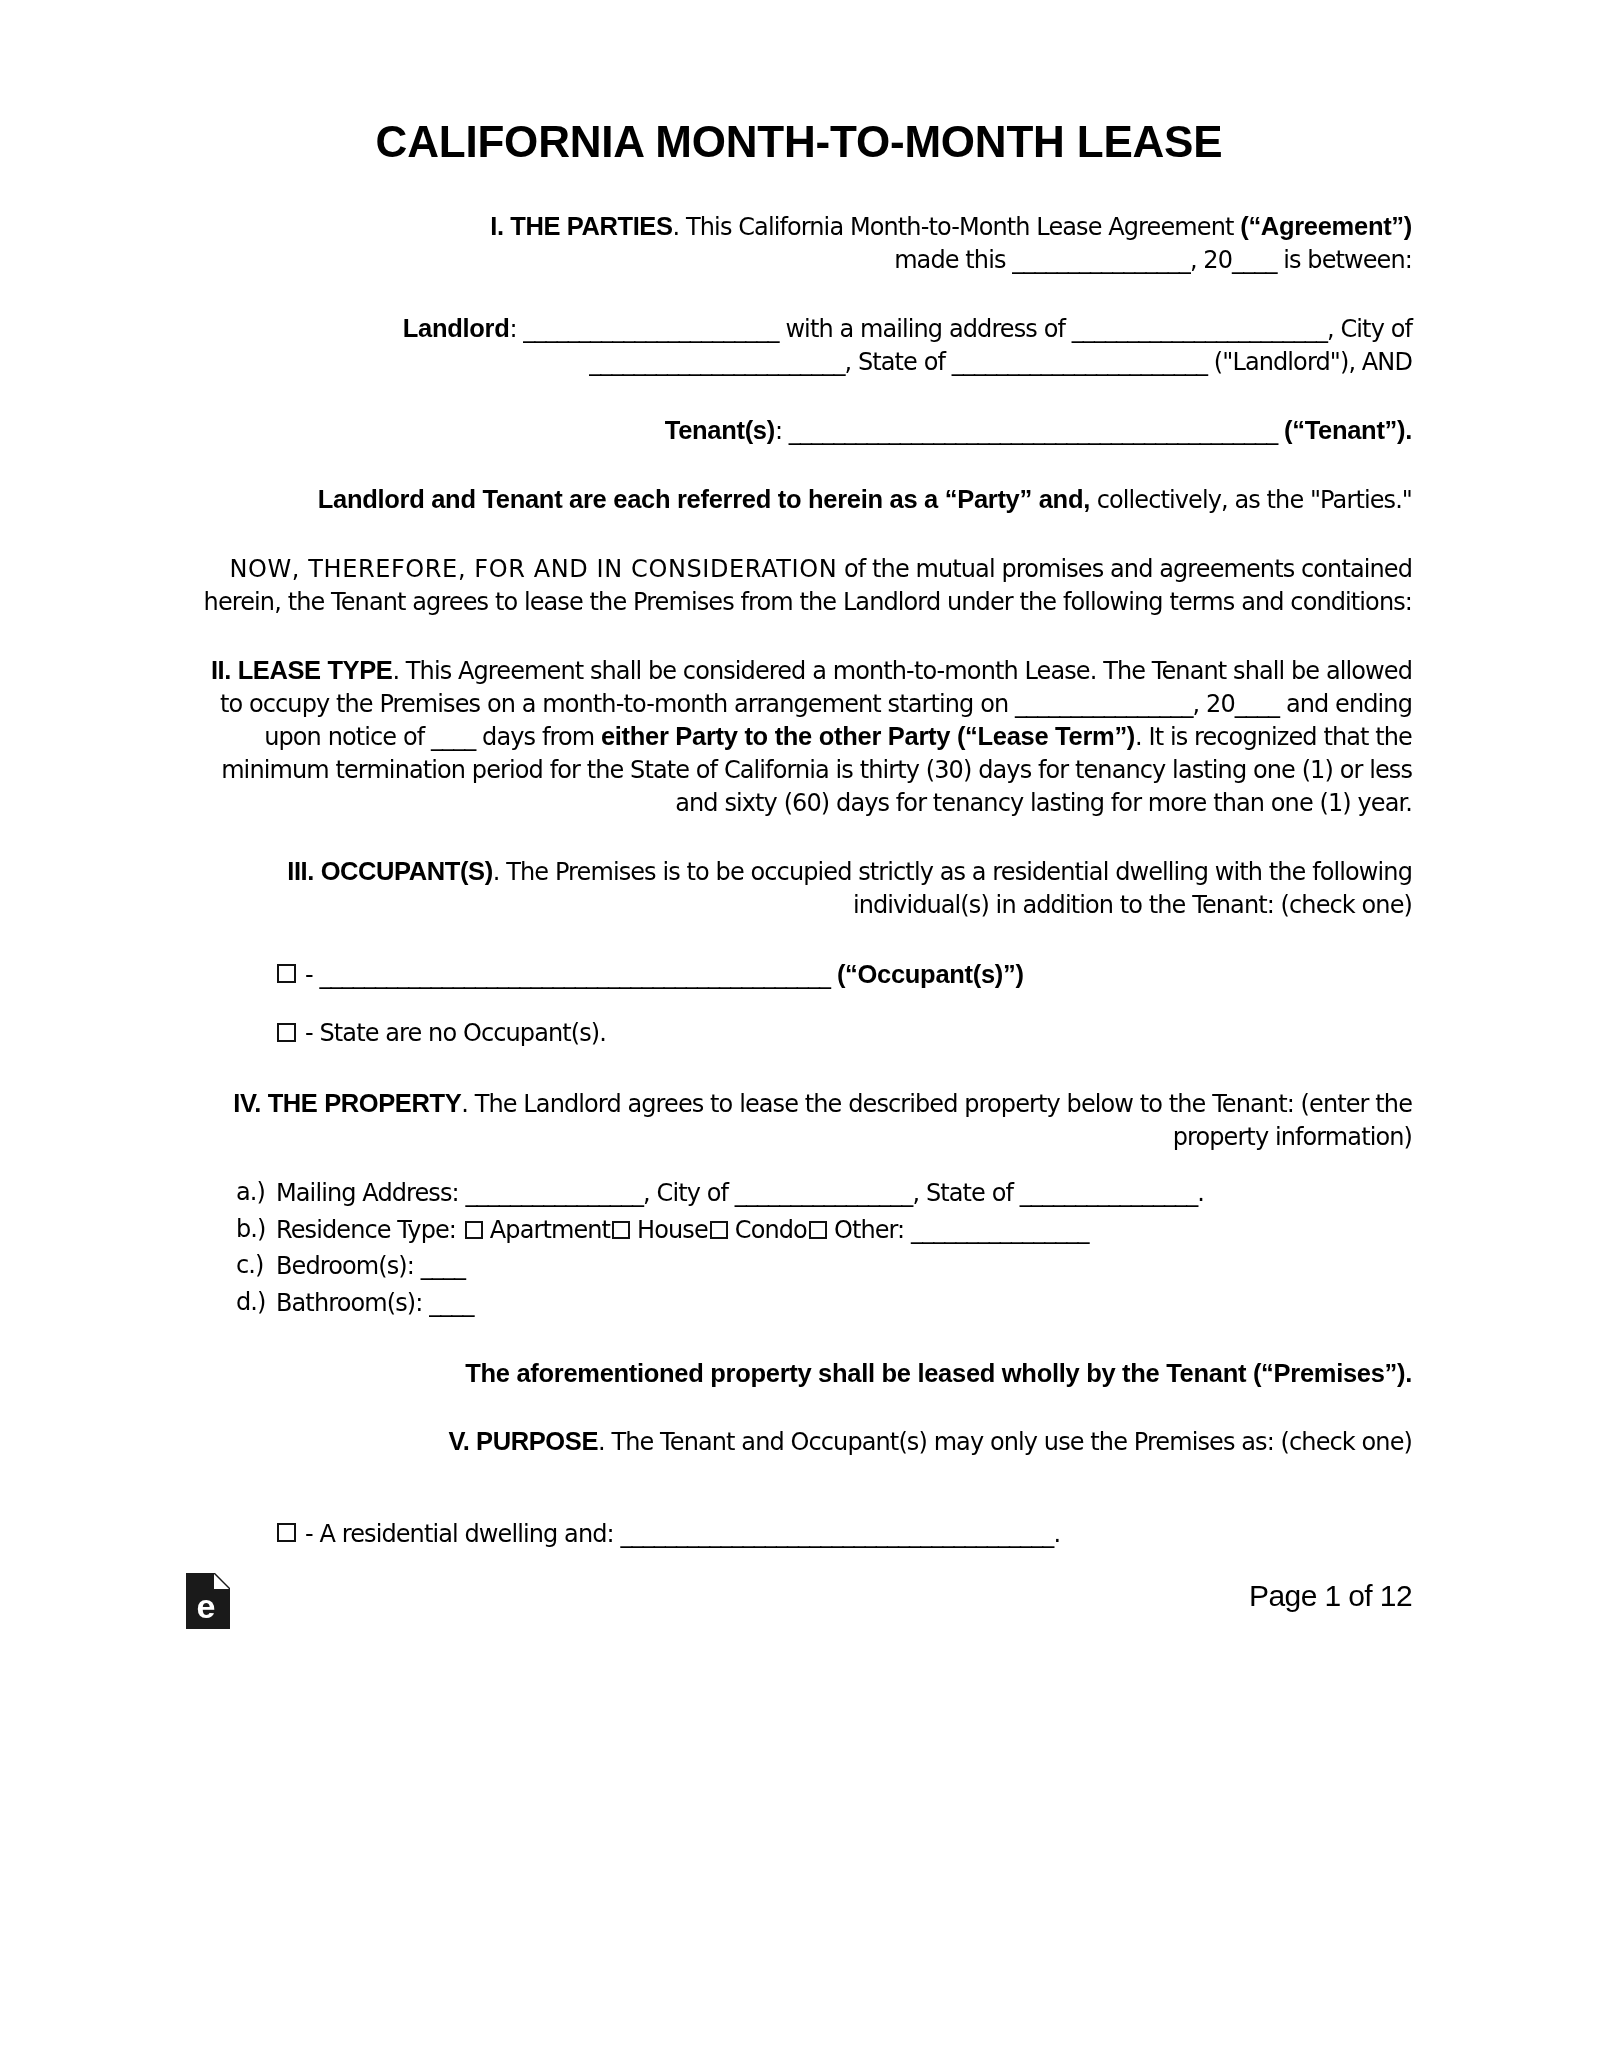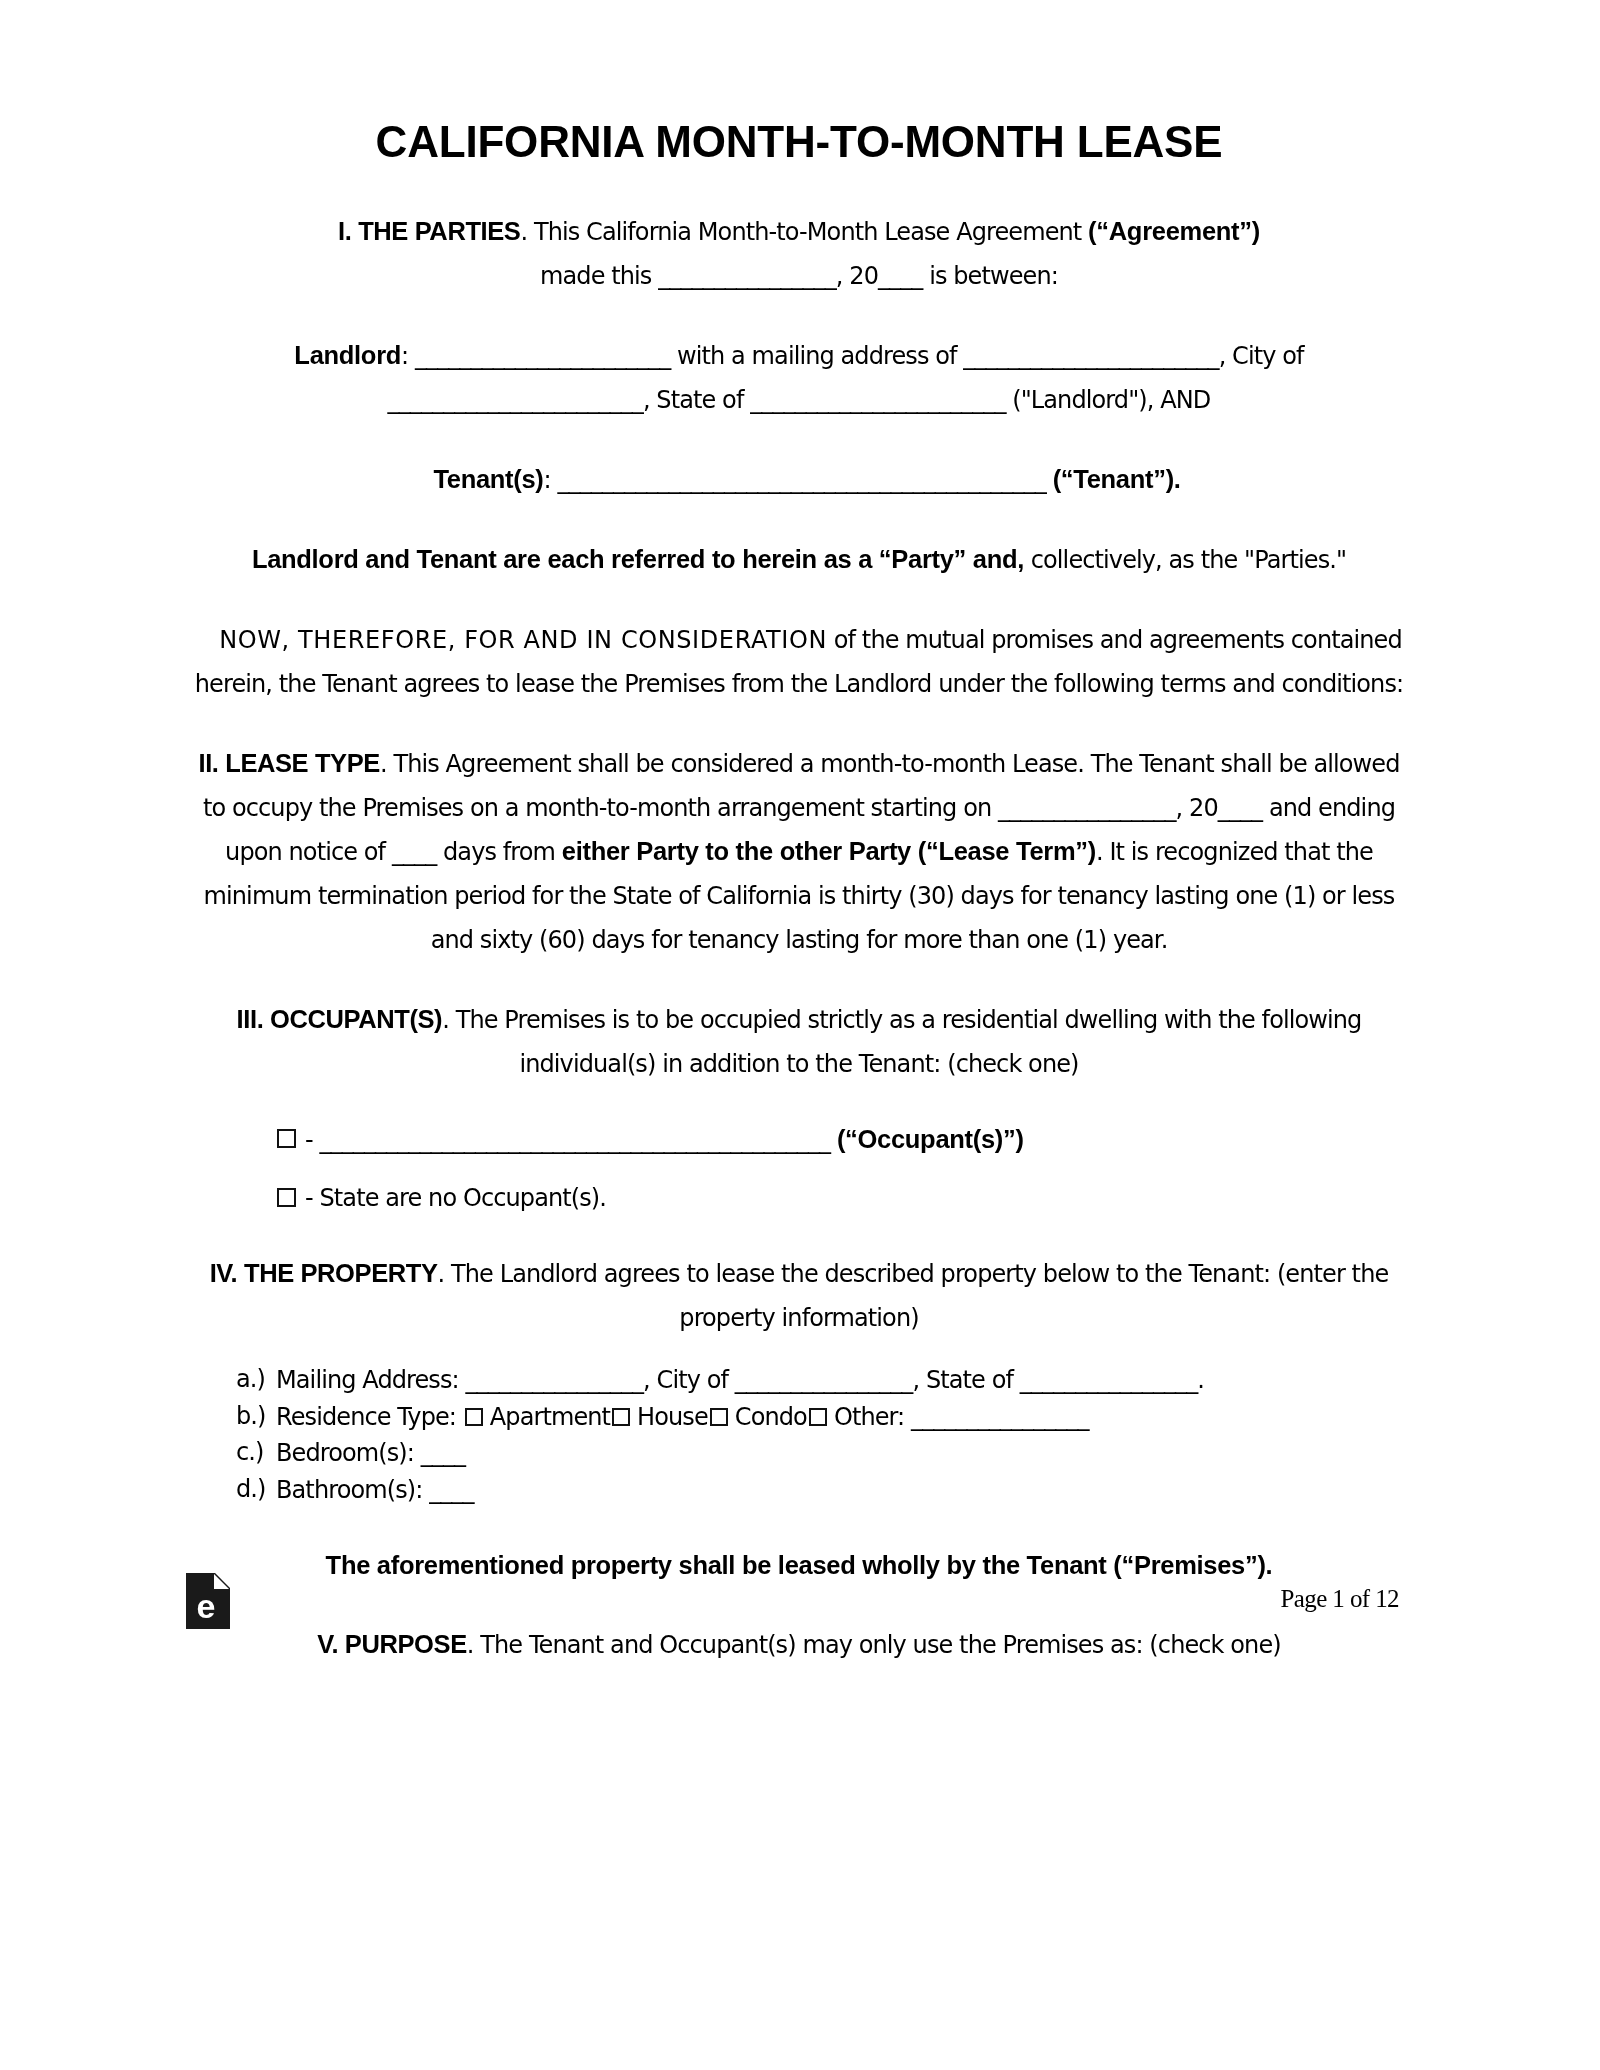--- a/index.html
+++ b/index.html
@@ -36,23 +36,23 @@
     letter-spacing: -0.2px;
     margin: 0;
     padding-top: 118px;
     line-height: 1.1;
     white-space: nowrap;
   }
 
   
   .para {
     font-size: 25.5px;
-    line-height: 43px;
+    line-height: 32px;
     margin: 0;
-    text-align: center;
+    text-align: right;
   }
   .gap-lg { height: 44px; }
   .gap-md { height: 36px; }
   .gap-sm { height: 22px; }
 
   
   .hv {
     font-family: "Liberation Sans", sans-serif;
     font-weight: bold;
     letter-spacing: -0.3px;
@@ -134,24 +134,24 @@
   }
   .logo {
     position: absolute;
     left: 0;
     bottom: 14px;
     width: 44px;
     height: 56px;
   }
   .page-num {
     position: absolute;
-    right: 13px;
+    right: 0;
     bottom: 30px;
-    font-family: Liberation Serif, serif;
-    font-size: 25px;
+    font-family: Liberation Sans, sans-serif;
+    font-size: 30px;
     letter-spacing: -0.6px;
     white-space: nowrap;
   }
   .nowrap { white-space: nowrap; margin-left: 16px; }
 </style>
 </head>
 <body>
 
 <div class="page">
 

